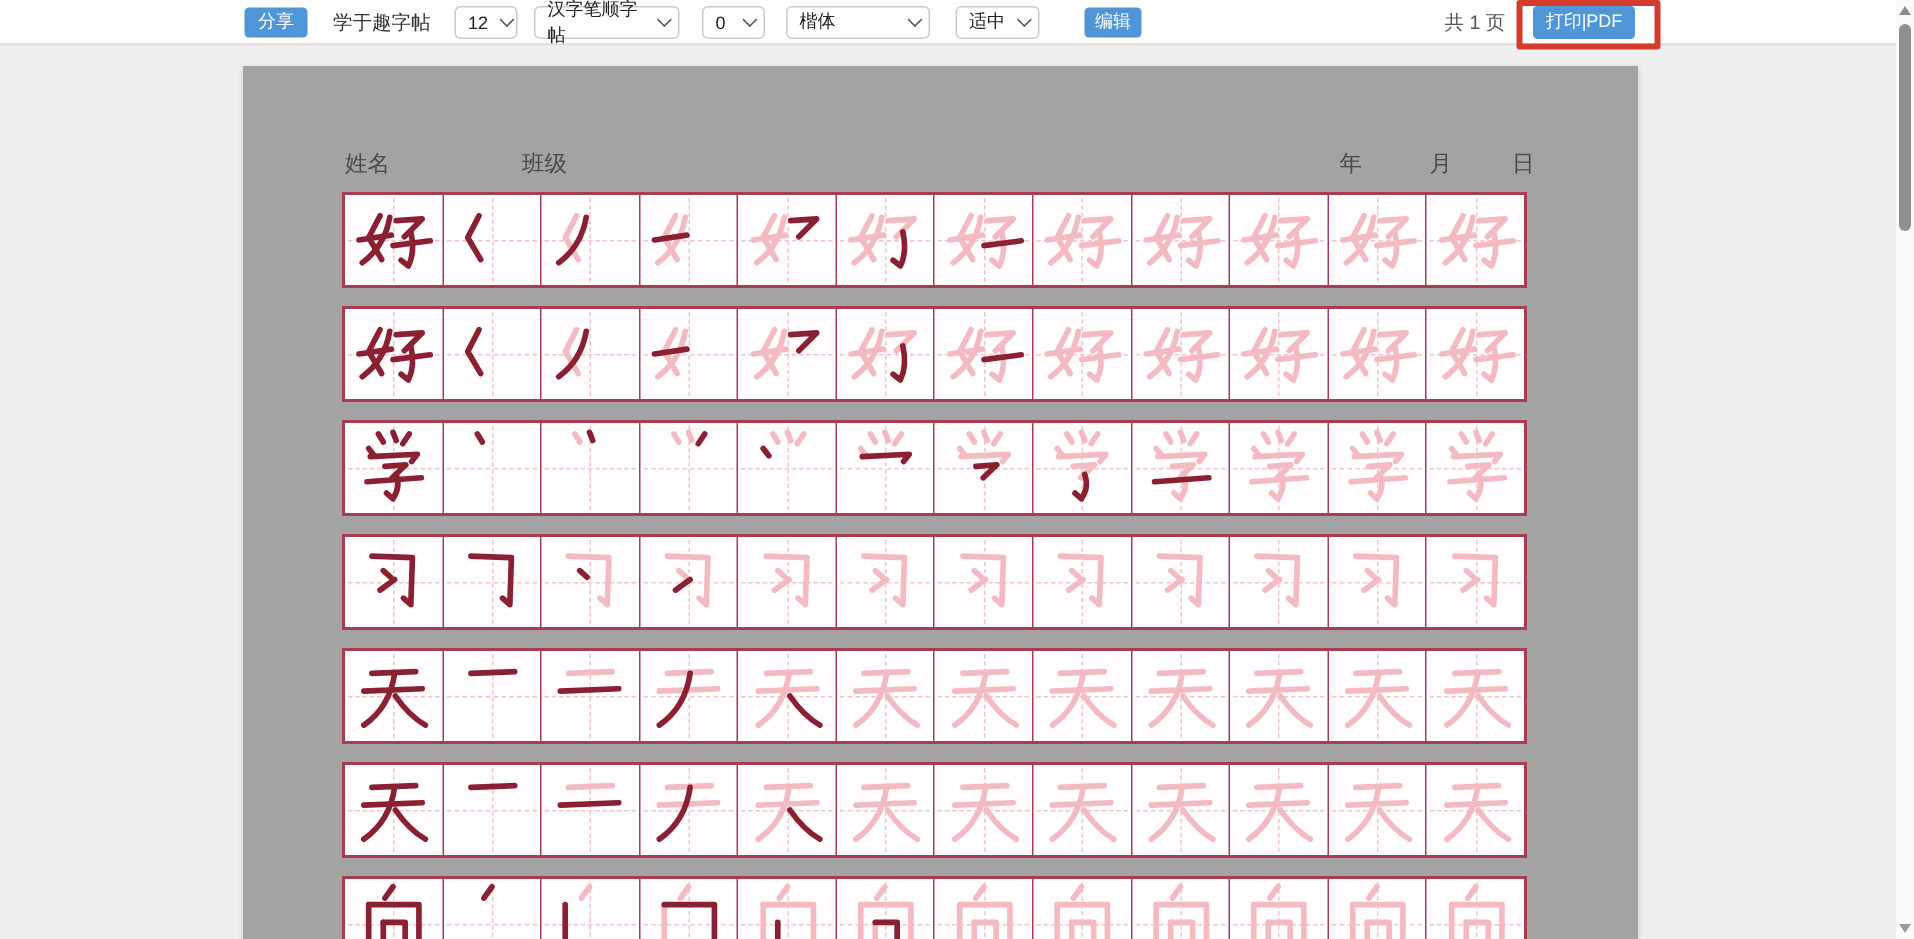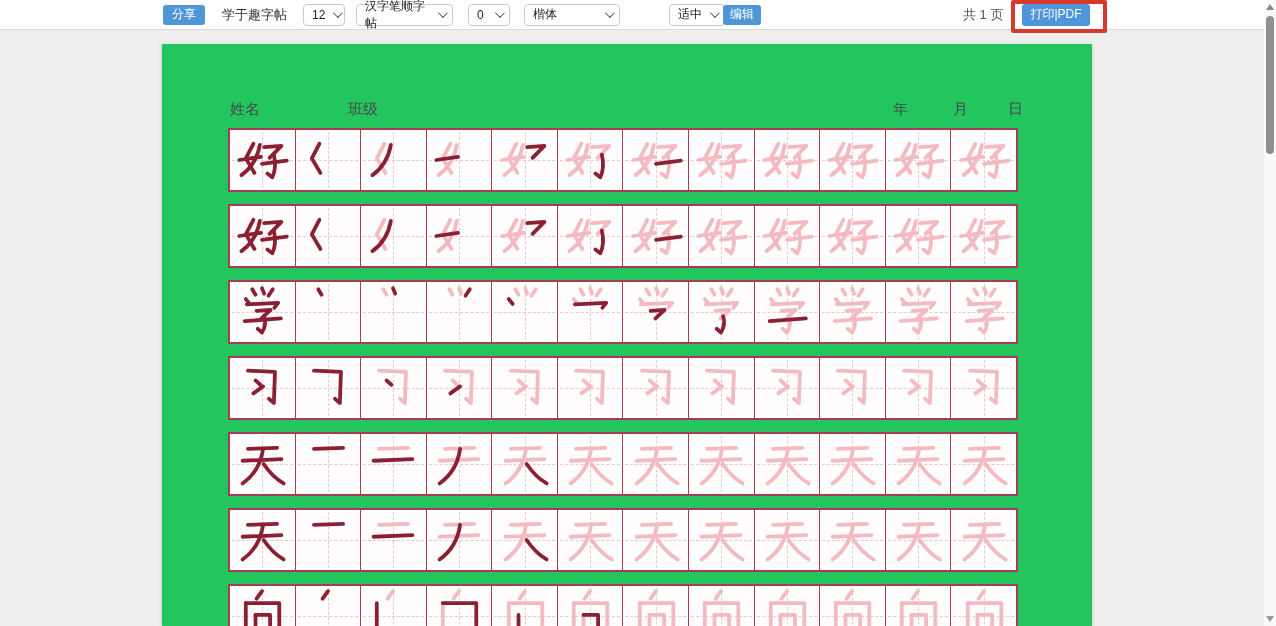--- a/index.html
+++ b/index.html
@@ -31,21 +31,21 @@
                border-left:4px solid transparent; border-right:4px solid transparent;
                border-bottom:6px solid #8a8a8a; }
   .scroll-thumb { position:absolute; top:16px; left:2px; width:8px; height:138px;
                   background:#909090; border-radius:4px; }
   .scroll-down { position:absolute; bottom:4px; left:2px; width:0; height:0;
                  border-left:4px solid transparent; border-right:4px solid transparent;
                  border-top:6px solid #9a9a9a; }
 
   
   .page { position:absolute; left:162px; top:44px; width:930px; height:582px;
-          background:#22c55e; box-shadow:0 1px 4px rgba(0,0,0,0.18); }
+          background:#a3a3a3; box-shadow:0 1px 4px rgba(0,0,0,0.18); }
   .sheet-label { position:absolute; font-size:15px; color:#4a4a4a; }
 
   .grid-wrap { position:absolute; left:66px; top:84px; width:790px; }
   .grid-row { display:flex; width:790px; height:64px; border:2px solid #aa3c52;
               margin-bottom:12px; background:#fffdfd; }
   .cell { flex:1 1 0; position:relative; border-left:1.5px solid #aa3c52; }
   .cell:first-child { border-left:none; }
   .vguide { position:absolute; left:50%; top:2px; bottom:2px; border-left:1px dashed #efc6cc; }
   .hguide { position:absolute; top:50%; left:2px; right:2px; border-top:1px dashed #efc6cc; }
   .char-svg { position:absolute; left:50%; top:50%; width:54px; height:54px;
@@ -82,21 +82,21 @@
       <span>0</span>
       <span class="chevron"></span>
     </div>
   </div>
   <div class="tb-item" style="left:524px;">
     <div class="select" style="width:96px;">
       <span>楷体</span>
       <span class="chevron"></span>
     </div>
   </div>
-  <div class="tb-item" style="left:637px;margin-left:32px;">
+  <div class="tb-item" style="left:637px;">
     <div class="select" style="width:56px;">
       <span>适中</span>
       <span class="chevron"></span>
     </div>
   </div>
 
   <div class="tb-item" style="left:709px;padding-left:14px;">
     <button class="btn-blue" style="width:38px;height:20px;">编辑</button>
   </div>
 

